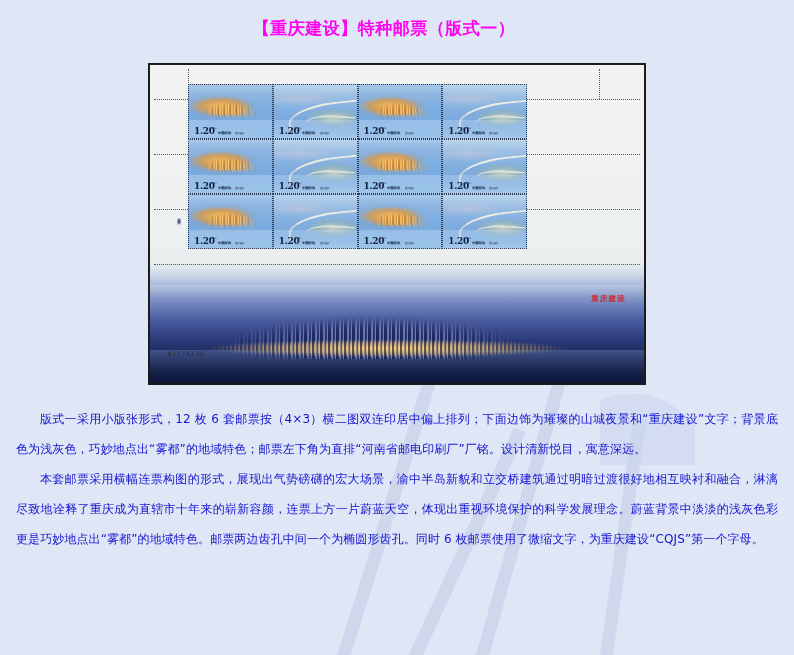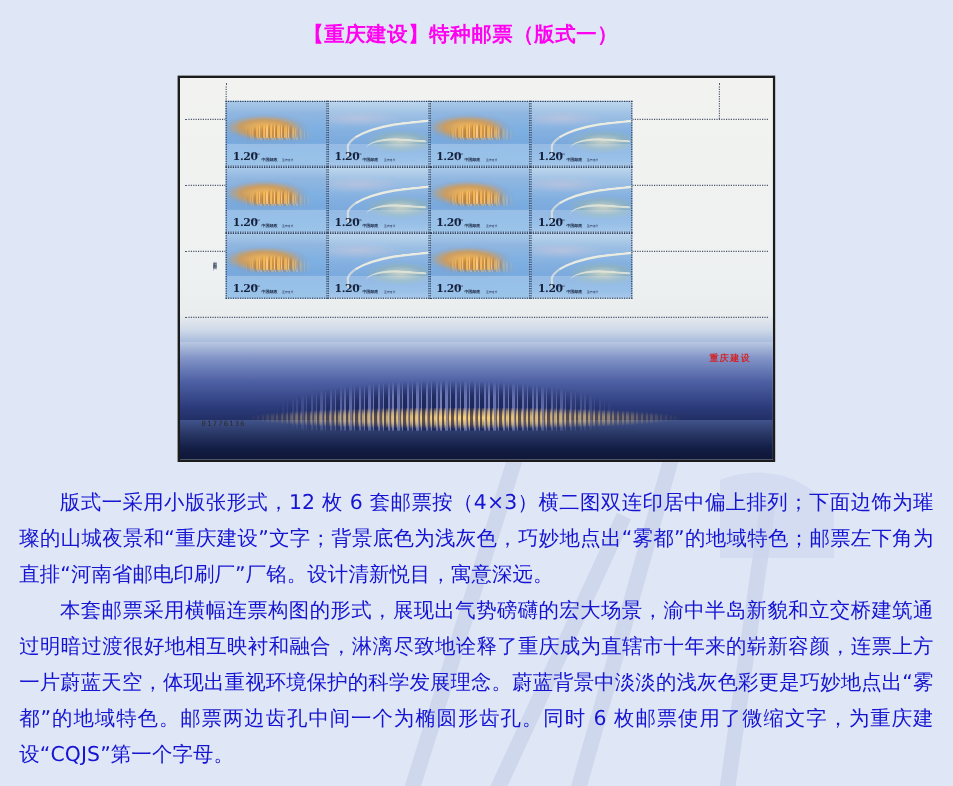--- a/index.html
+++ b/index.html
@@ -276,21 +276,21 @@
   
   #description {
     position: absolute;
     left: 16px;
     top: 404px;
     width: 762px;
     z-index: 3;
   }
   .para {
     color: #1414d2;
-    font-size: 17px;
+    font-size: 12px;
     line-height: 30px;
     text-align: justify;
     text-justify: inter-character;
     text-indent: 2em;
     margin: 0;
     letter-spacing: 0.1px;
     font-family: "DejaVu Sans", "Liberation Sans", sans-serif;
   }
 </style>
 </head>

